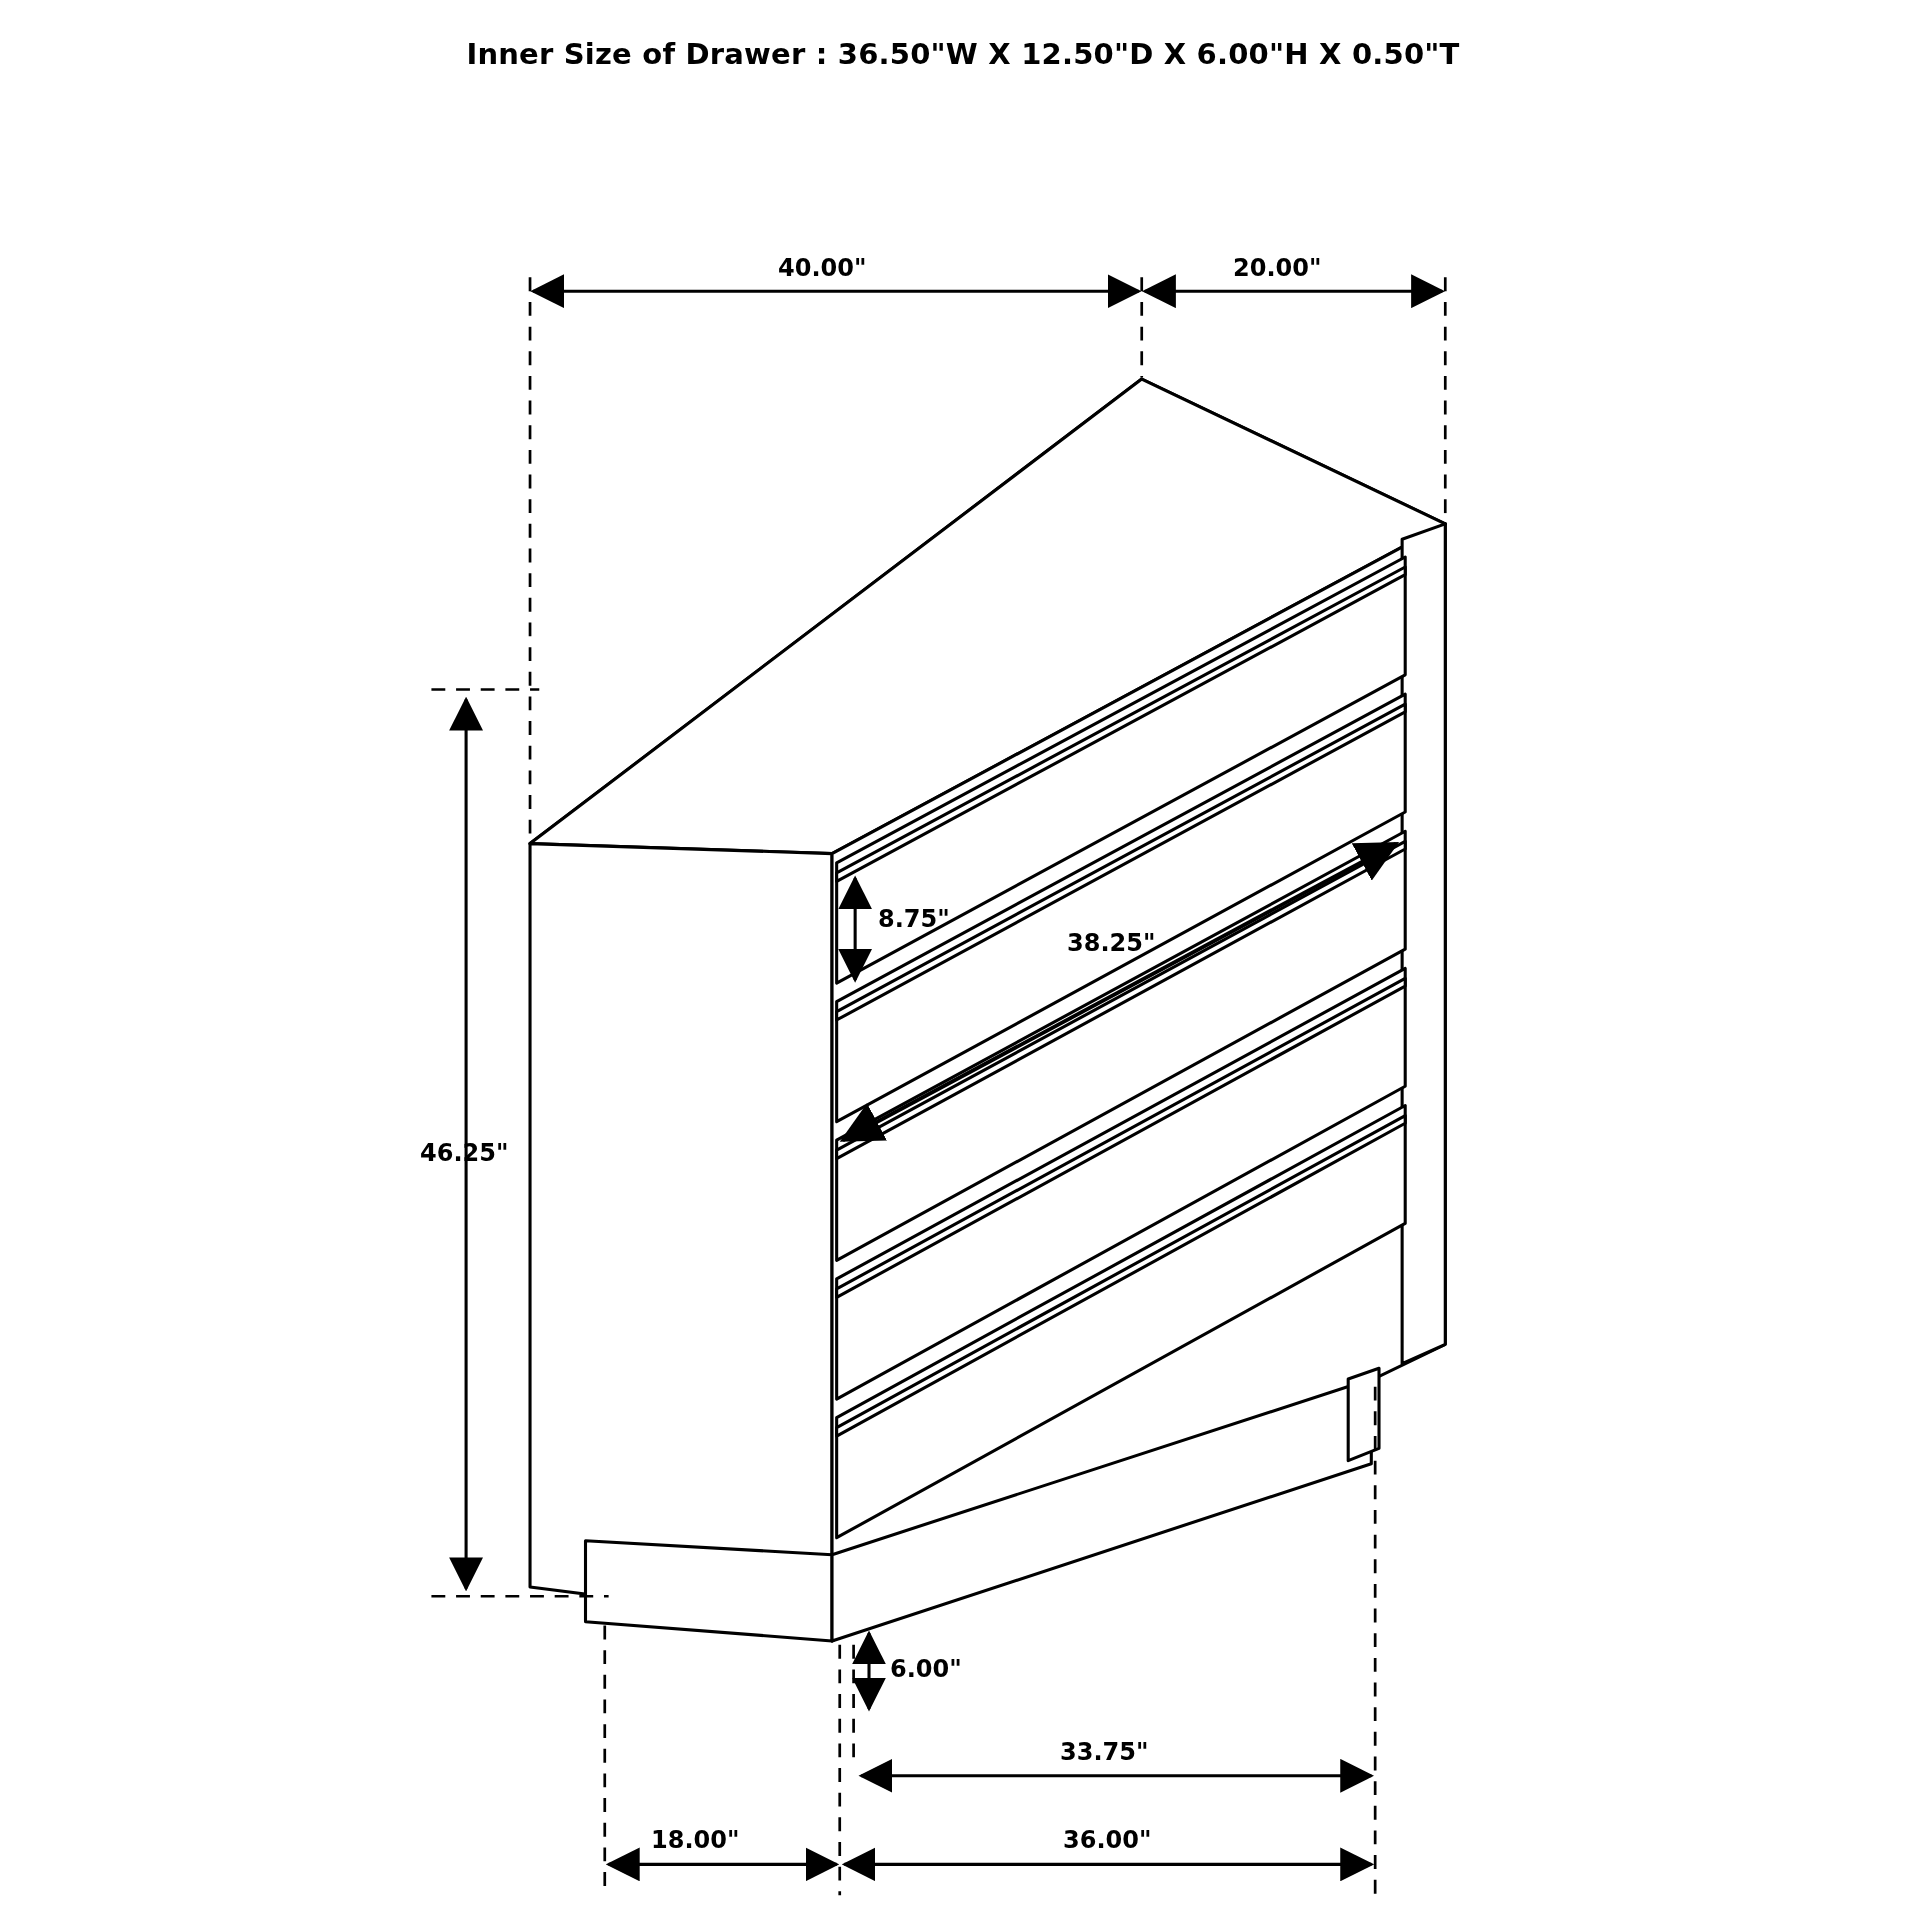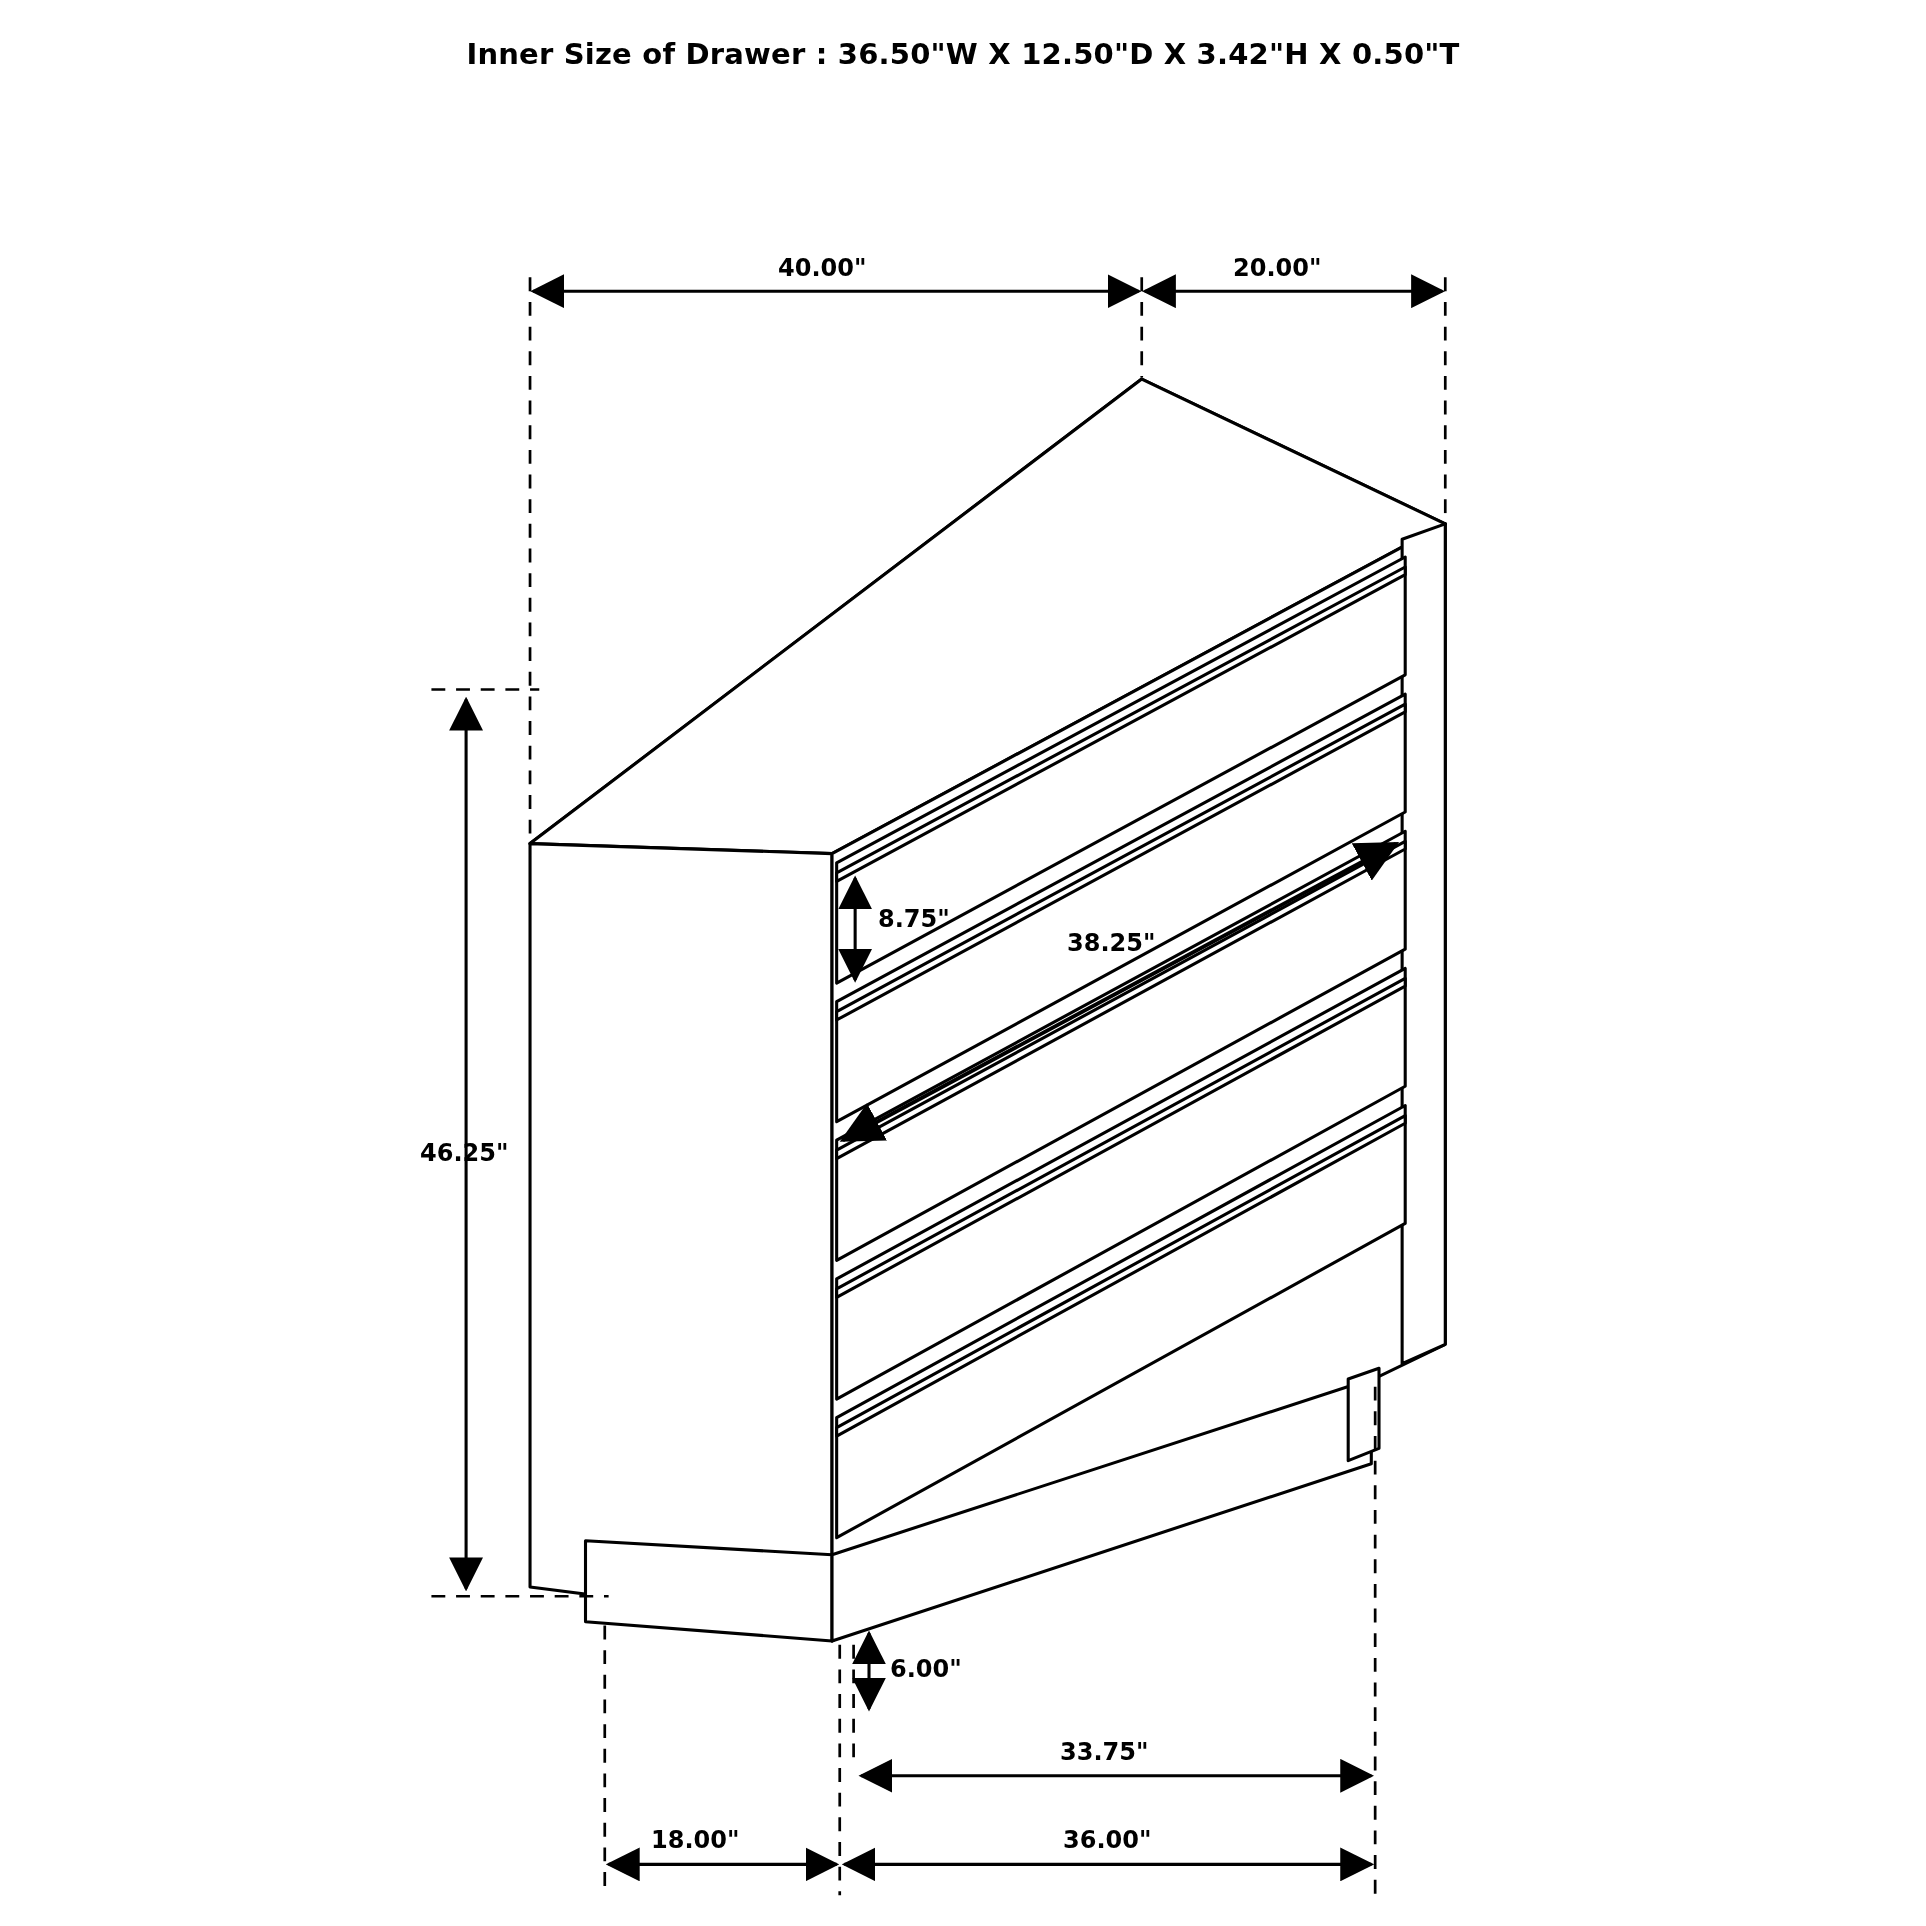--- a/index.html
+++ b/index.html
@@ -44,21 +44,21 @@
     font-weight: bold;
     color: #000;
     white-space: nowrap;
   }
 </style>
 </head>
 <body>
 
 <div id="stage">
 
-  <div class="title">Inner Size of Drawer  : 36.50"W X 12.50"D X 3.42"H X 0.50"T</div>
+  <div class="title">Inner Size of Drawer  : 36.50"W X 12.50"D X 6.00"H X 0.50"T</div>
 
   <svg class="diagram" viewBox="0 0 2500 2500">
     <defs>
       <marker id="arrowEnd" viewBox="0 0 12 12" refX="11" refY="6" markerWidth="11" markerHeight="11" orient="auto">
         <path d="M0,0 L12,6 L0,12 z" fill="#000"></path>
       </marker>
       <marker id="arrowStart" viewBox="0 0 12 12" refX="1" refY="6" markerWidth="11" markerHeight="11" orient="auto">
         <path d="M12,0 L0,6 L12,12 z" fill="#000"></path>
       </marker>
     </defs>

